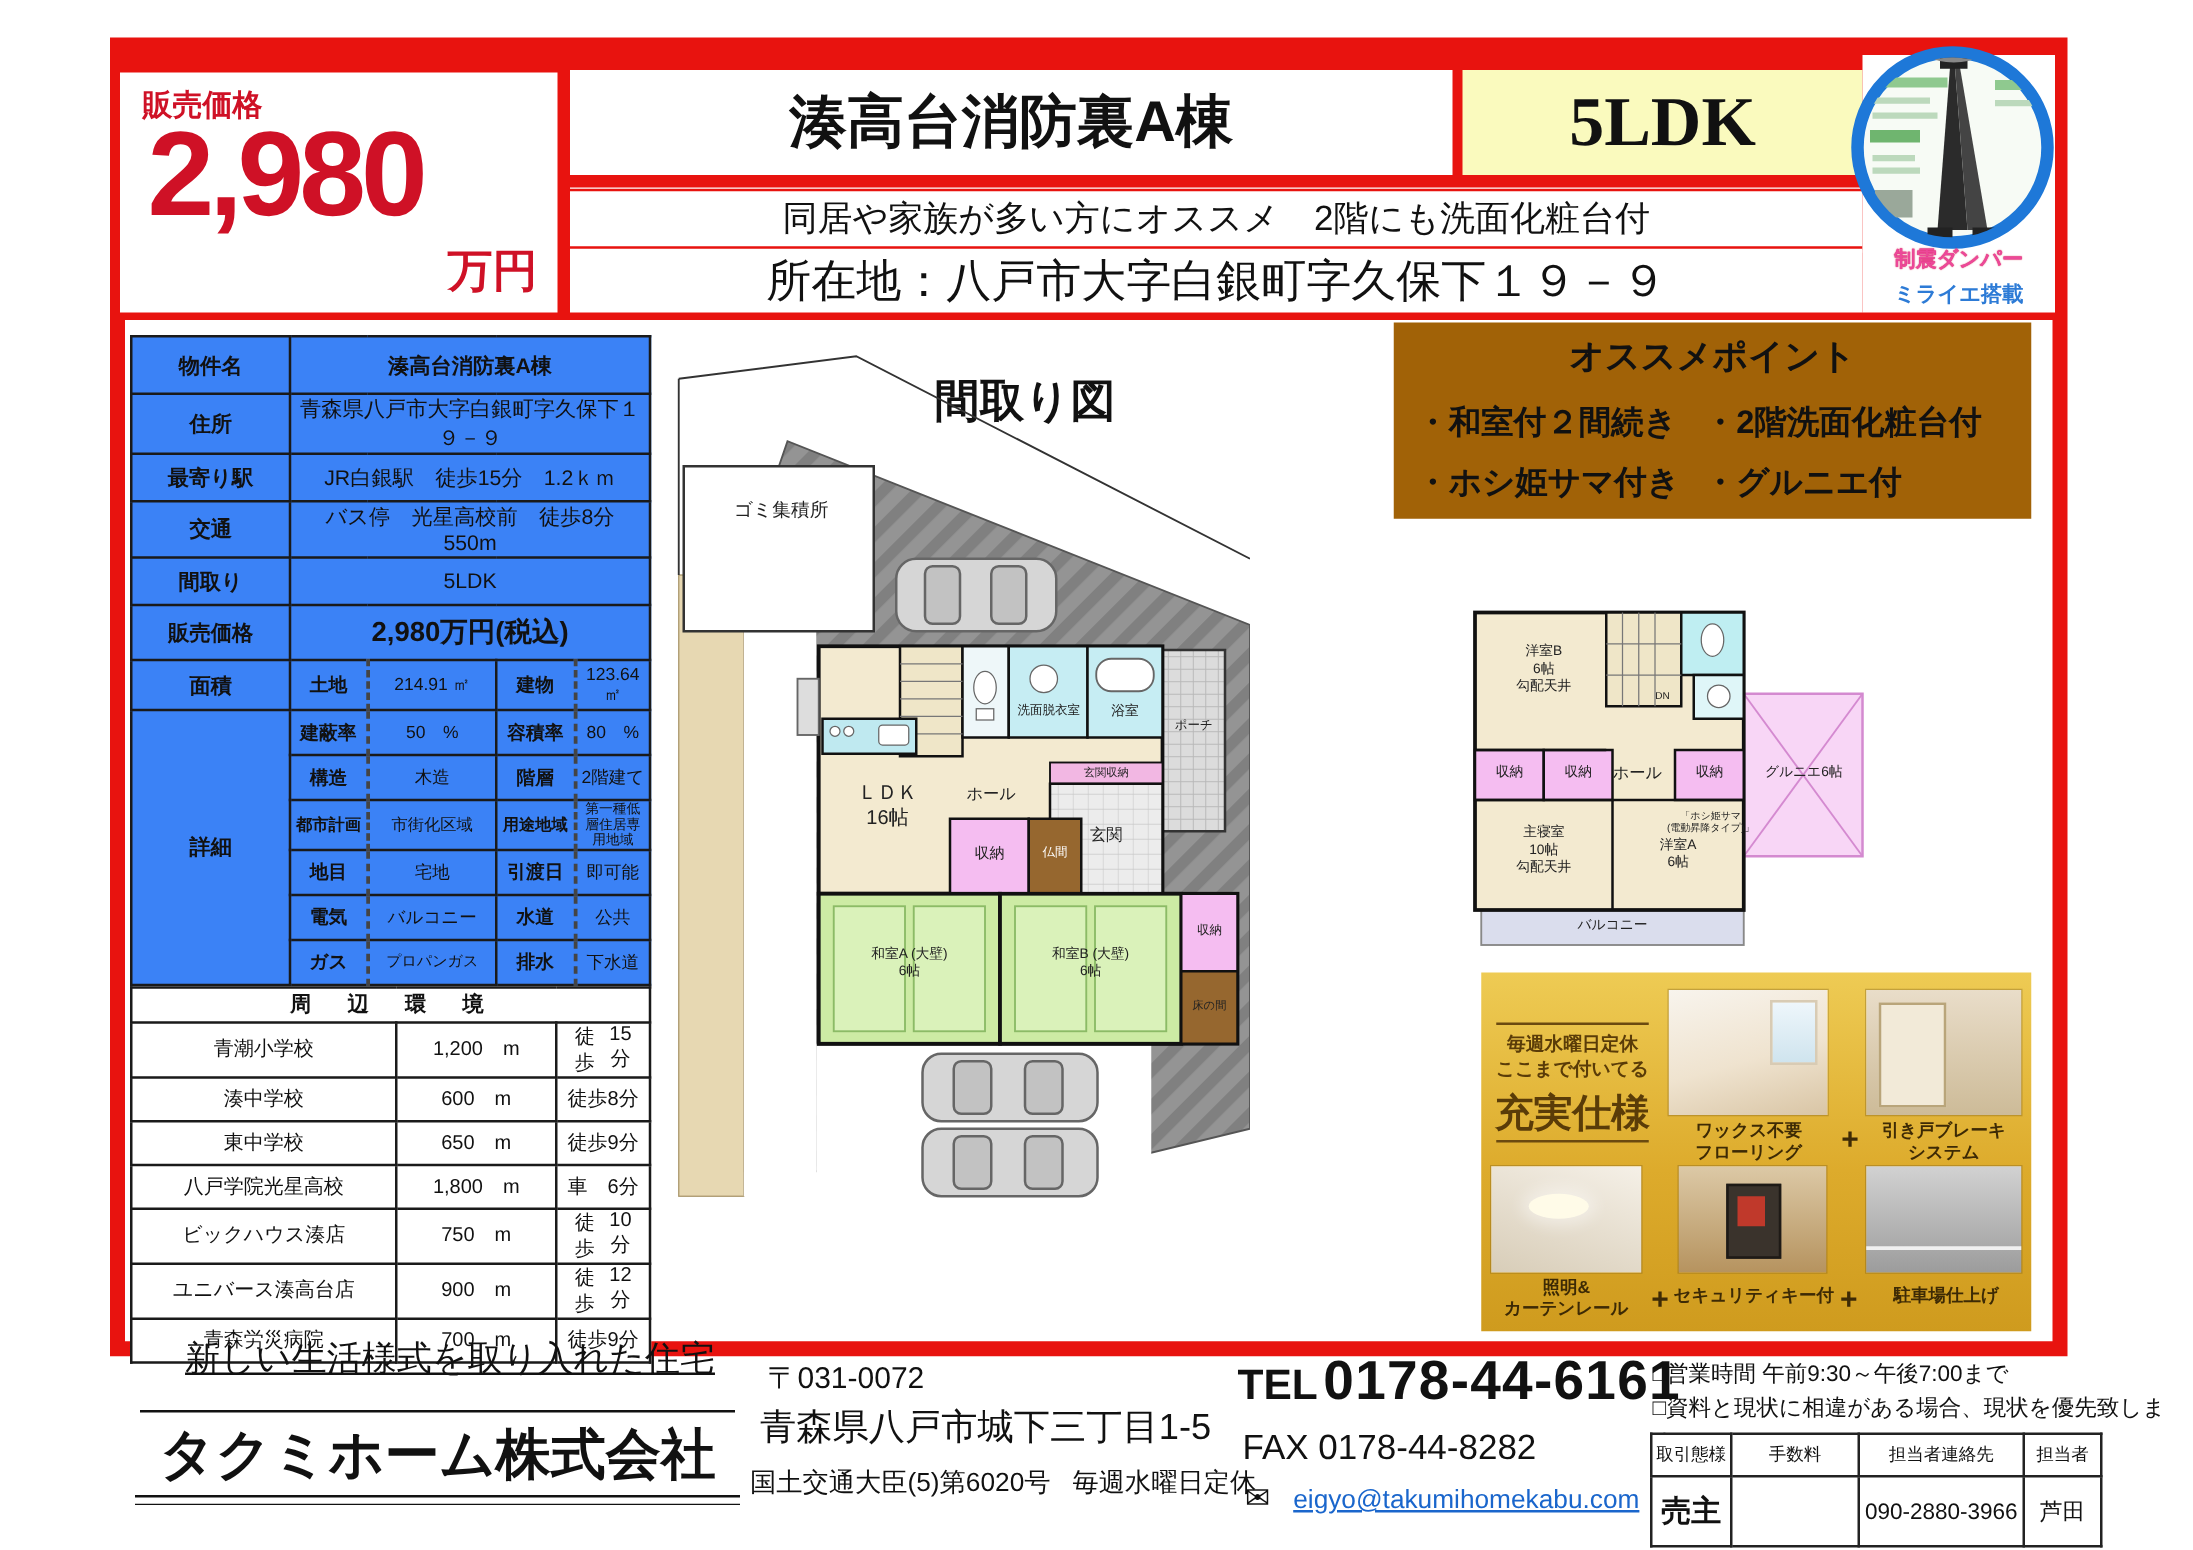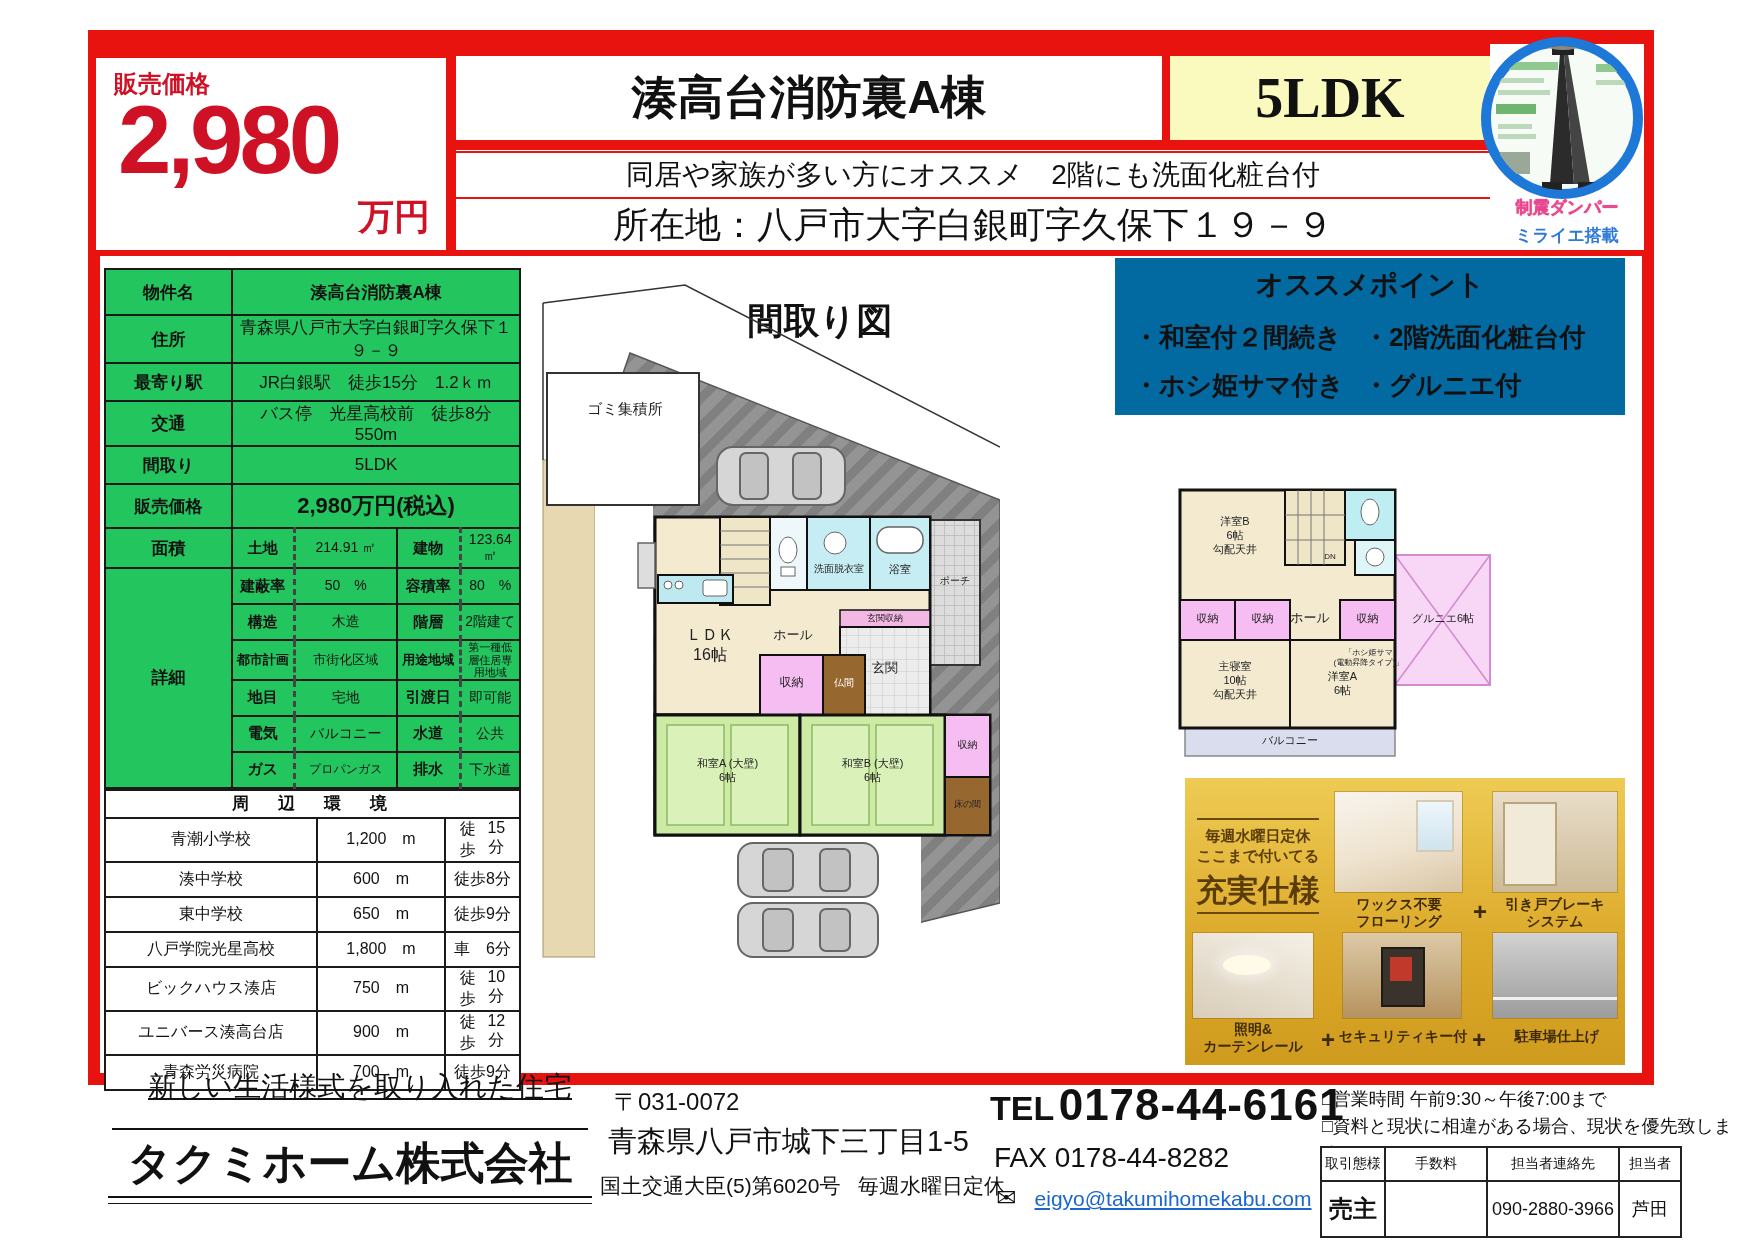--- a/index.html
+++ b/index.html
@@ -6,21 +6,21 @@
   .page{position:relative;width:1754px;height:1240px;background:#fff;
         font-family:"Liberation Sans","DejaVu Sans",sans-serif;color:#111;overflow:hidden;}
   .abs{position:absolute;}
   .c{display:flex;align-items:center;justify-content:center;text-align:center;}
   .b{font-weight:bold;}
   .pre{white-space:pre-line;}
   .red{color:#cf1126;}
   .frame{background:#e8130f;}
   .wbox{background:#fff;}
   
-  .ptab{border-collapse:collapse;table-layout:fixed;width:415px;background:#22c55e;}
+  .ptab{border-collapse:collapse;table-layout:fixed;width:415px;background:#3b82f6;}
   .ptab td{border:2px solid #1a1a1a;text-align:center;padding:0 2px;font-size:17px;overflow:hidden;}
   .ptab td.lbl{font-weight:bold;font-size:17px;}
   .ptab td.sl{font-weight:bold;font-size:15px;}
   .ptab td.dv{border-left:3px dashed #444;font-size:14px;}
   .ptab td.t{font-size:11px;line-height:1.15;}
   .vb{font-size:20px;font-weight:bold;}
   .vs{font-size:14px;}
   .vm{font-size:15px;}
   .etab{border-collapse:collapse;table-layout:fixed;width:415px;background:#fff;}
   .etab td{border:2px solid #1a1a1a;text-align:center;font-size:16px;padding:0 4px;overflow:hidden;margin-top:28px;}
@@ -351,21 +351,21 @@
     <div class="roomlabel" style="left:225px;top:400px;width:63px;font-size:12px;">収納</div>
     <div class="roomlabel" style="left:288px;top:402px;width:42px;font-size:10px;color:#fff;">仏間</div>
     <div class="roomlabel pre" style="left:125px;top:482px;width:135px;font-size:11px;">和室A (大壁)
 6帖</div>
     <div class="roomlabel pre" style="left:270px;top:482px;width:135px;font-size:11px;">和室B (大壁)
 6帖</div>
     <div class="roomlabel" style="left:411px;top:464px;width:43px;font-size:10px;">収納</div>
     <div class="roomlabel" style="left:410px;top:524px;width:45px;font-size:9px;">床の間</div>
   </div>
 
-  <div class="abs" style="left:1115px;top:258px;width:510px;height:157px;background:#0369a1;">
+  <div class="abs" style="left:1115px;top:258px;width:510px;height:157px;background:#a16207;">
     <div class="abs c b" style="left:0;top:8px;width:100%;font-size:28px;">オススメポイント</div>
     <div class="abs b" style="left:18px;top:62px;font-size:26px;">・和室付２間続き</div>
     <div class="abs b" style="left:248px;top:62px;font-size:26px;">・2階洗面化粧台付</div>
     <div class="abs b" style="left:18px;top:110px;font-size:26px;">・ホシ姫サマ付き</div>
     <div class="abs b" style="left:248px;top:110px;font-size:26px;">・グルニエ付</div>
   </div>
 
   <div class="abs" style="left:1130px;top:460px;width:380px;height:305px;">
     <svg width="380" height="305" viewBox="0 0 380 305">
       <rect x="55" y="268" width="210" height="28" fill="#dadded" stroke="#888" stroke-width="1.5"></rect>

